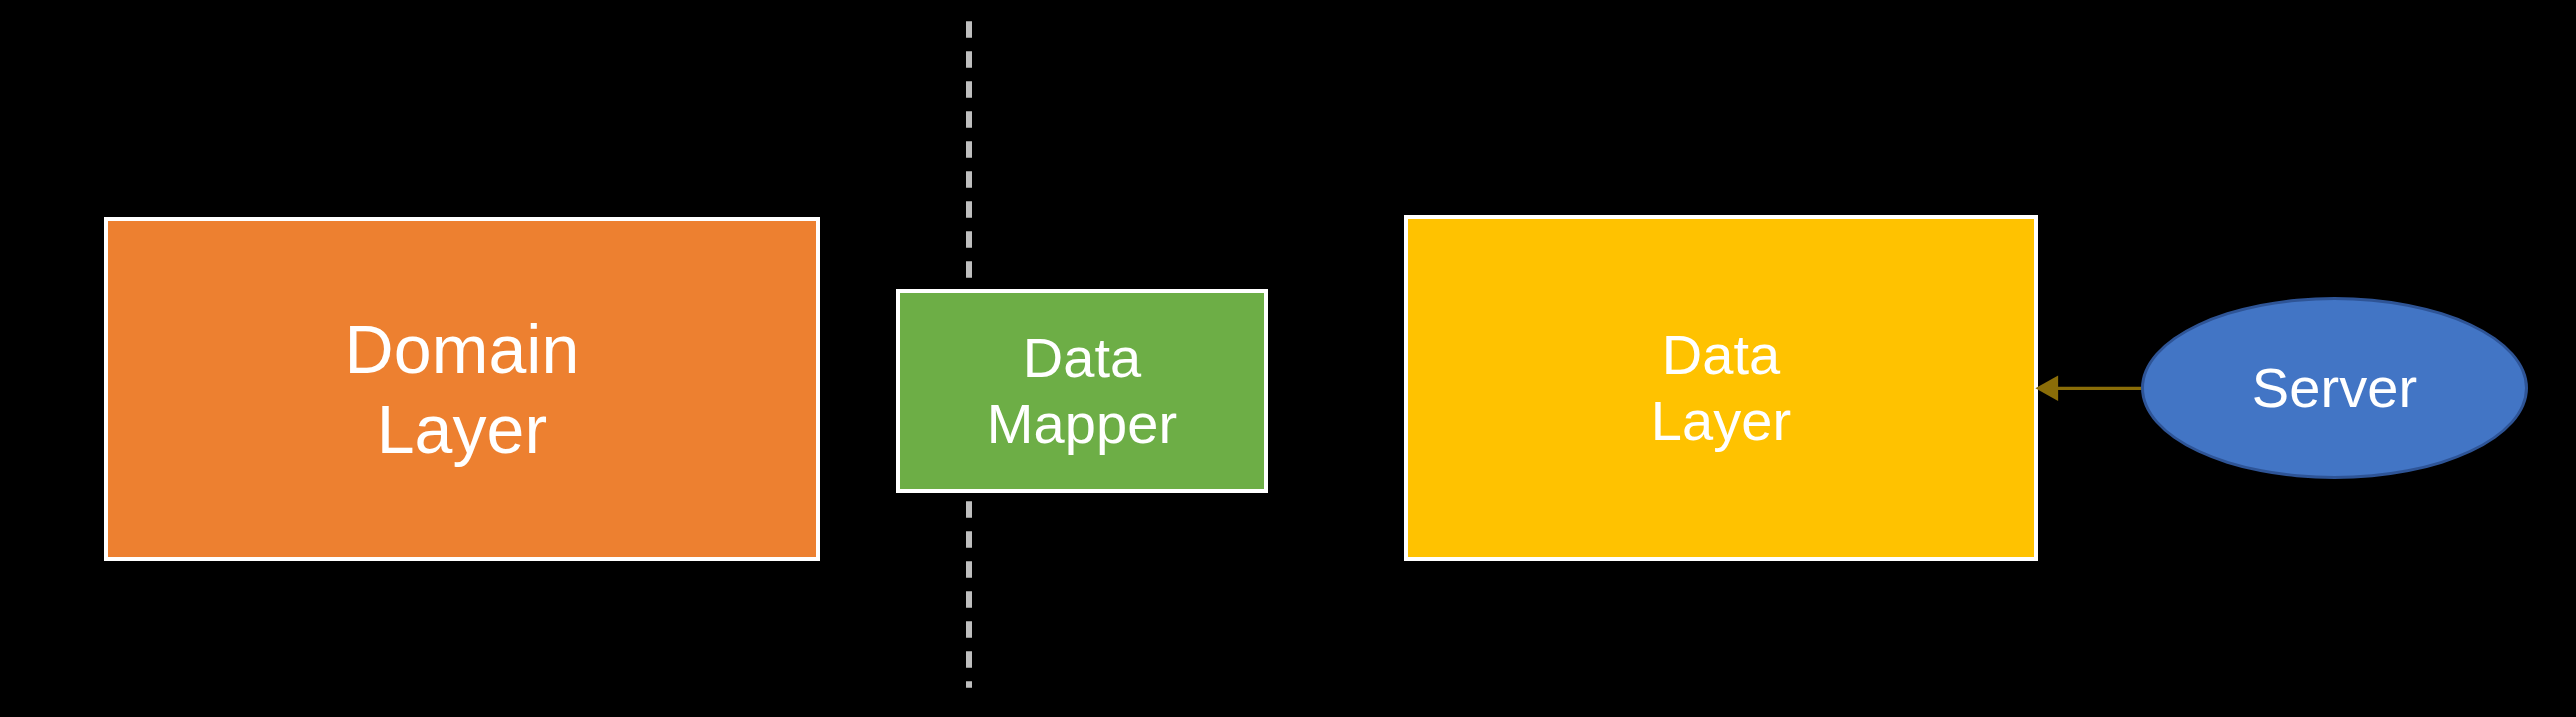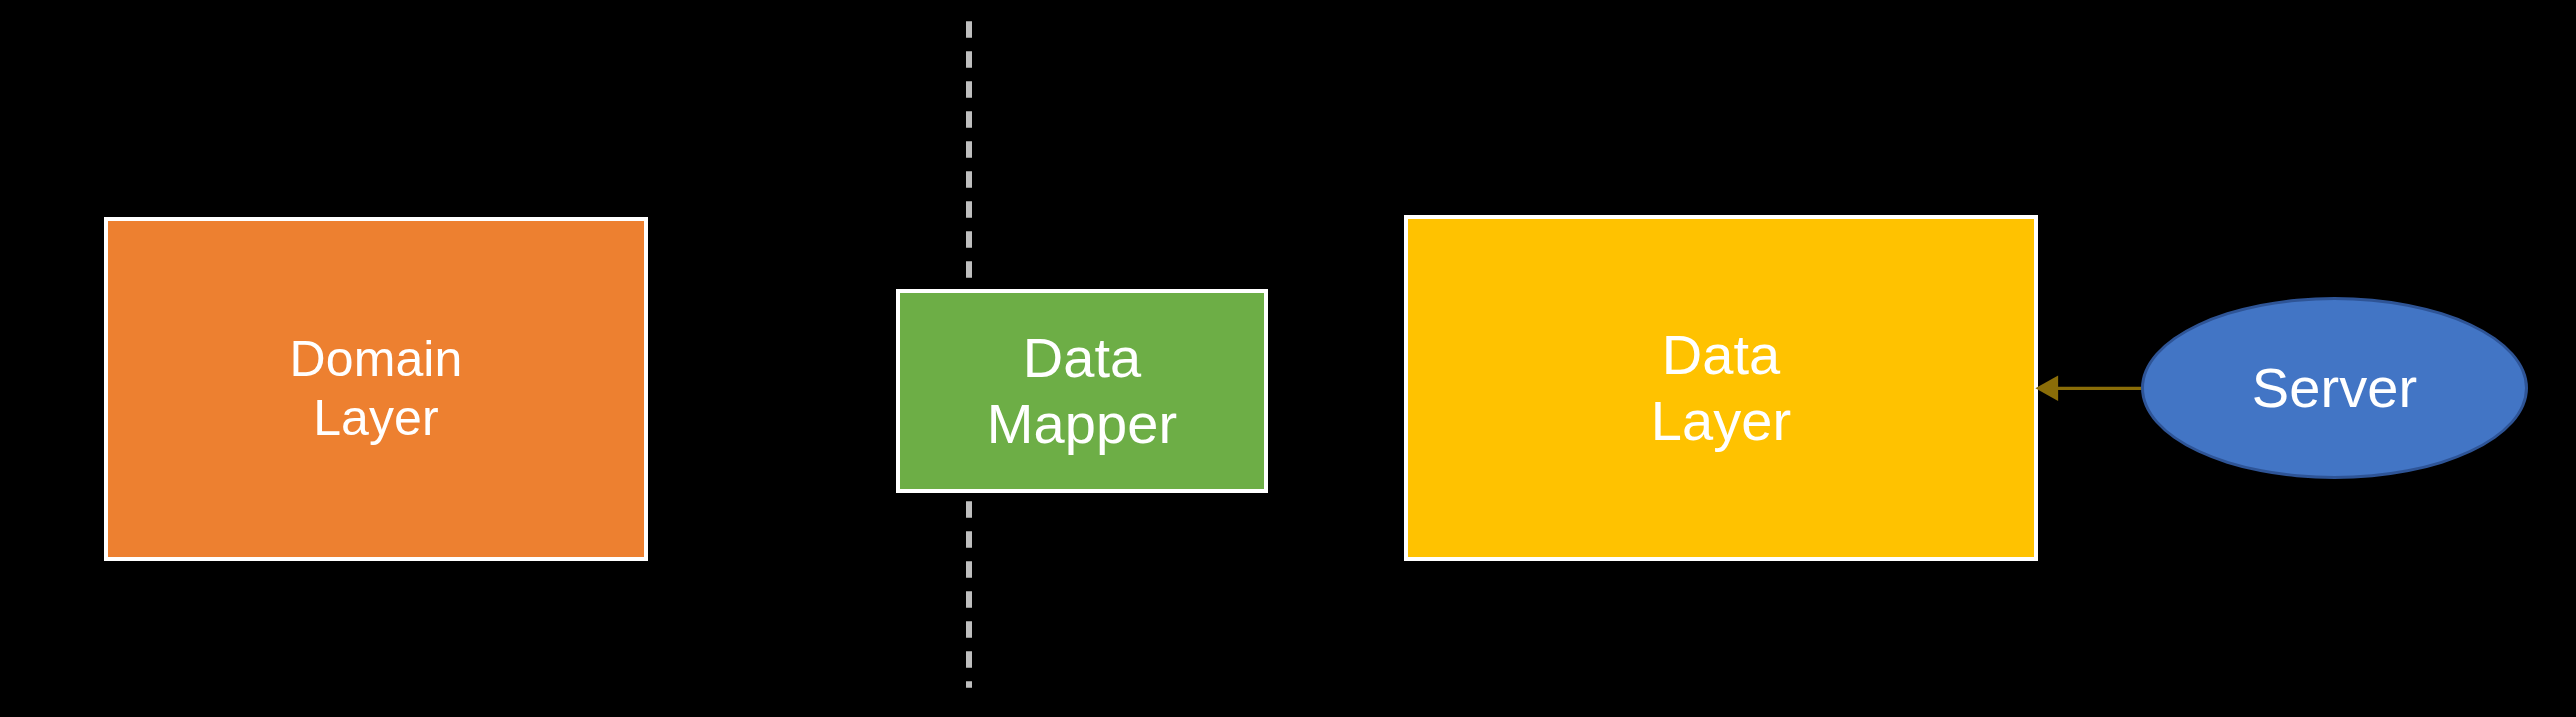--- a/index.html
+++ b/index.html
@@ -31,25 +31,25 @@
     line-height: 1.18;
     white-space: pre-line;
     letter-spacing: 0.1px;
     font-weight: 400;
   }
 
   
   #domain-layer-box {
     left: 104px;
     top: 217px;
-    width: 544px;
+    width: 716px;
     height: 344px;
     background: #ED8030;
     border: 4.7px solid #FFFFFF;
-    font-size: 50px;
+    font-size: 68px;
   }
 
   
   #data-mapper-box {
     left: 896px;
     top: 289px;
     width: 372px;
     height: 204px;
     background: #6DAE46;
     border: 4.7px solid #FFFFFF;

